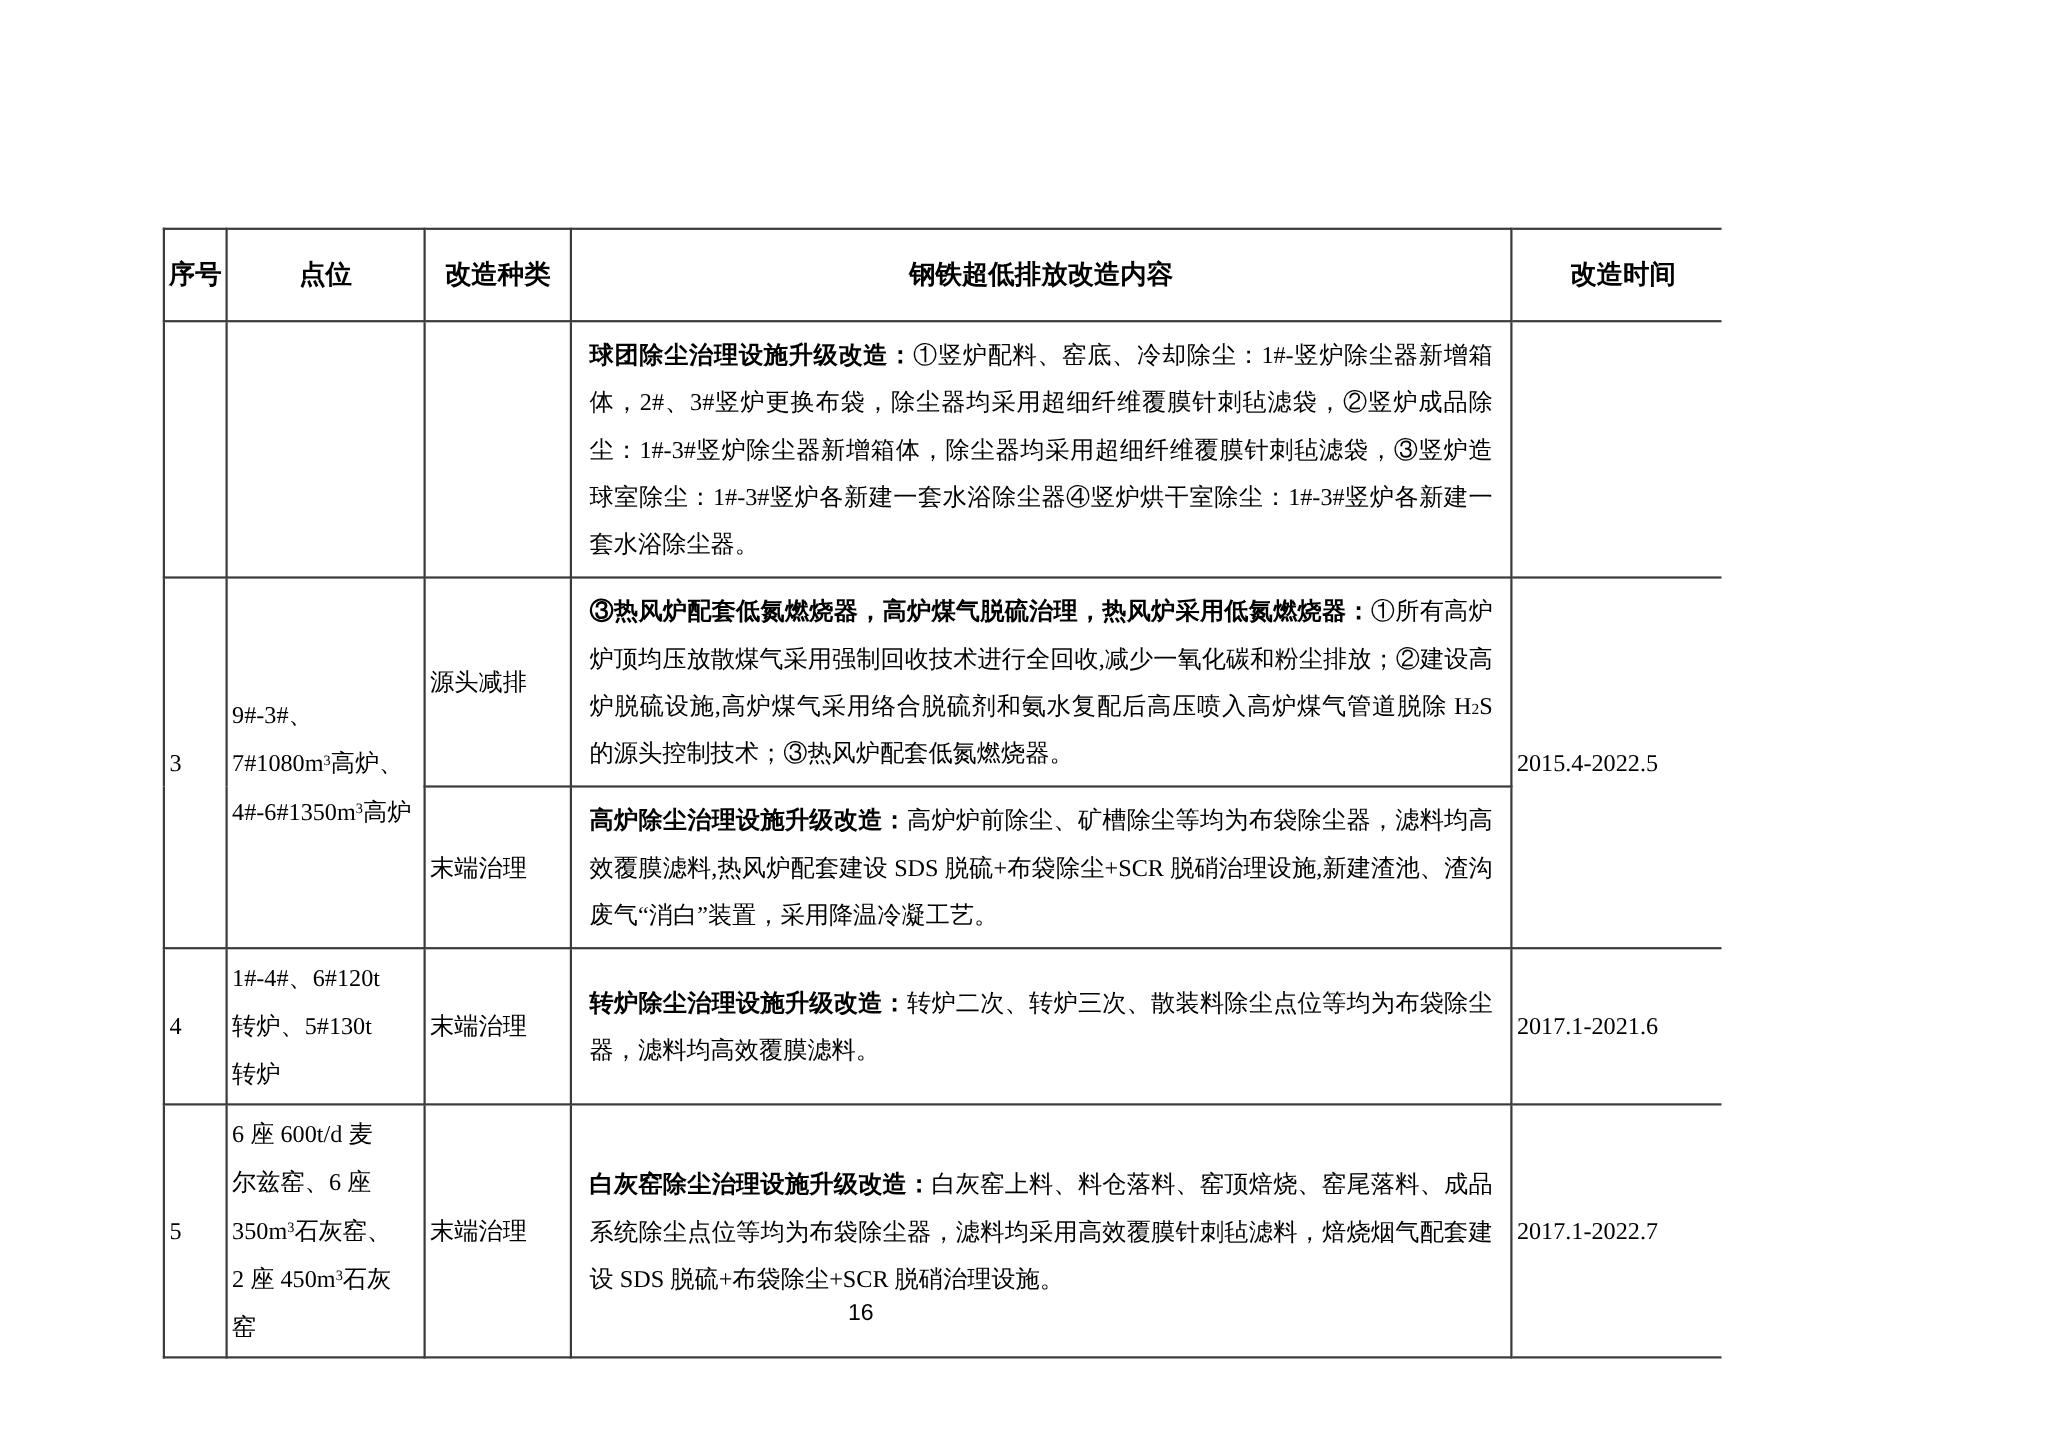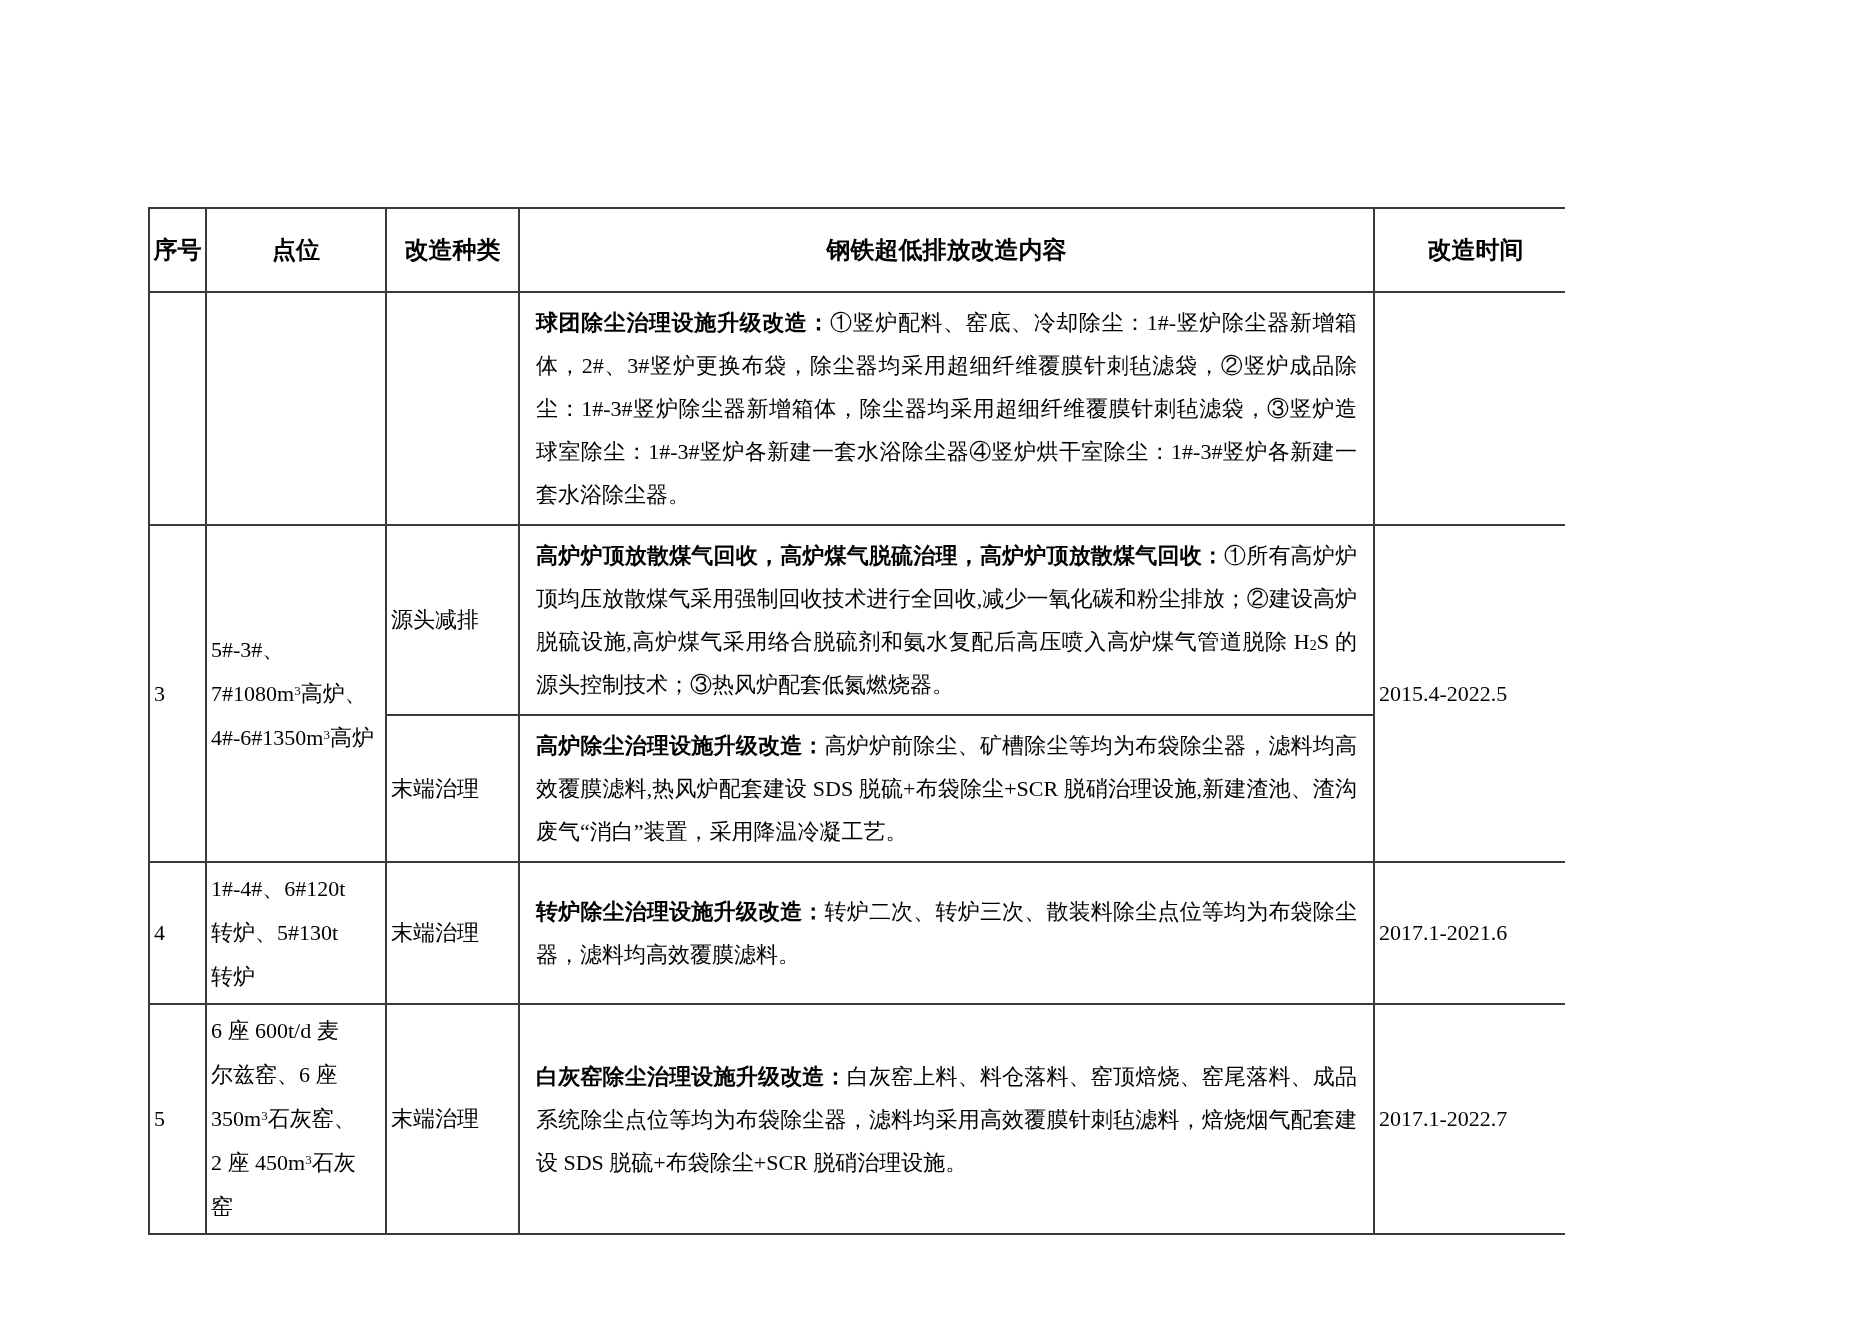--- a/index.html
+++ b/index.html
@@ -93,23 +93,23 @@
       <td class="cell-center"></td>
       <td class="cell-center"></td>
       <td class="cell-center"></td>
       <td class="cell-content"><b>球团除尘治理设施升级改造：</b><span>①竖炉配料、窑底、冷却除尘：1#-竖炉除尘器新增箱体，2#、3#竖炉更换布袋，除尘器均采用超细纤维覆膜针刺毡滤袋，②竖炉成品除尘：1#-3#竖炉除尘器新增箱体，除尘器均采用超细纤维覆膜针刺毡滤袋，③竖炉造球室除尘：1#-3#竖炉各新建一套水浴除尘器④竖炉烘干室除尘：1#-3#竖炉各新建一套水浴除尘器。</span></td>
       <td class="cell-center"></td>
       <td class="cell-center"></td>
     </tr>
 
     <tr class="r3a">
       <td class="cell-center" rowspan="2">3</td>
-      <td class="cell-center" rowspan="2"><span>5#-3#、</span><br><span>7#1080m</span><sup>3</sup><span>高炉、</span><br><span>4#-6#1350m</span><sup>3</sup><span>高炉</span></td>
+      <td class="cell-center" rowspan="2"><span>9#-3#、</span><br><span>7#1080m</span><sup>3</sup><span>高炉、</span><br><span>4#-6#1350m</span><sup>3</sup><span>高炉</span></td>
       <td class="cell-center">源头减排</td>
-      <td class="cell-content"><b>高炉炉顶放散煤气回收，高炉煤气脱硫治理，高炉炉顶放散煤气回收：</b><span>①所有高炉炉顶均压放散煤气采用强制回收技术进行全回收,减少一氧化碳和粉尘排放；②建设高炉脱硫设施,高炉煤气采用络合脱硫剂和氨水复配后高压喷入高炉煤气管道脱除 H</span><sub>2</sub><span>S 的源头控制技术；③热风炉配套低氮燃烧器。</span></td>
+      <td class="cell-content"><b>③热风炉配套低氮燃烧器，高炉煤气脱硫治理，热风炉采用低氮燃烧器：</b><span>①所有高炉炉顶均压放散煤气采用强制回收技术进行全回收,减少一氧化碳和粉尘排放；②建设高炉脱硫设施,高炉煤气采用络合脱硫剂和氨水复配后高压喷入高炉煤气管道脱除 H</span><sub>2</sub><span>S 的源头控制技术；③热风炉配套低氮燃烧器。</span></td>
       <td class="cell-center" rowspan="2">2015.4-2022.5</td>
       <td class="cell-center" rowspan="2">32134</td>
     </tr>
 
     <tr class="r3b">
       <td class="cell-center">末端治理</td>
       <td class="cell-content"><b>高炉除尘治理设施升级改造：</b><span>高炉炉前除尘、矿槽除尘等均为布袋除尘器，滤料均高效覆膜滤料,热风炉配套建设 SDS 脱硫+布袋除尘+SCR 脱硝治理设施,新建渣池、渣沟废气“消白”装置，采用降温冷凝工艺。</span></td>
     </tr>
 
     <tr class="r4">
@@ -125,14 +125,15 @@
       <td class="cell-center">5</td>
       <td class="cell-center"><span>6 座 600t/d 麦</span><br><span>尔兹窑、6 座</span><br><span>350m</span><sup>3</sup><span>石灰窑、</span><br><span>2 座 450m</span><sup>3</sup><span>石灰</span><br><span>窑</span></td>
       <td class="cell-center">末端治理</td>
       <td class="cell-content"><b>白灰窑除尘治理设施升级改造：</b><span>白灰窑上料、料仓落料、窑顶焙烧、窑尾落料、成品系统除尘点位等均为布袋除尘器，滤料均采用高效覆膜针刺毡滤料，焙烧烟气配套建设 SDS 脱硫+布袋除尘+SCR 脱硝治理设施。</span></td>
       <td class="cell-center">2017.1-2022.7</td>
       <td class="cell-center">23258</td>
     </tr>
   </tbody>
     </table>
 
+  <div class="page-number">16</div>
 
 </div>
 
 </body></html>

